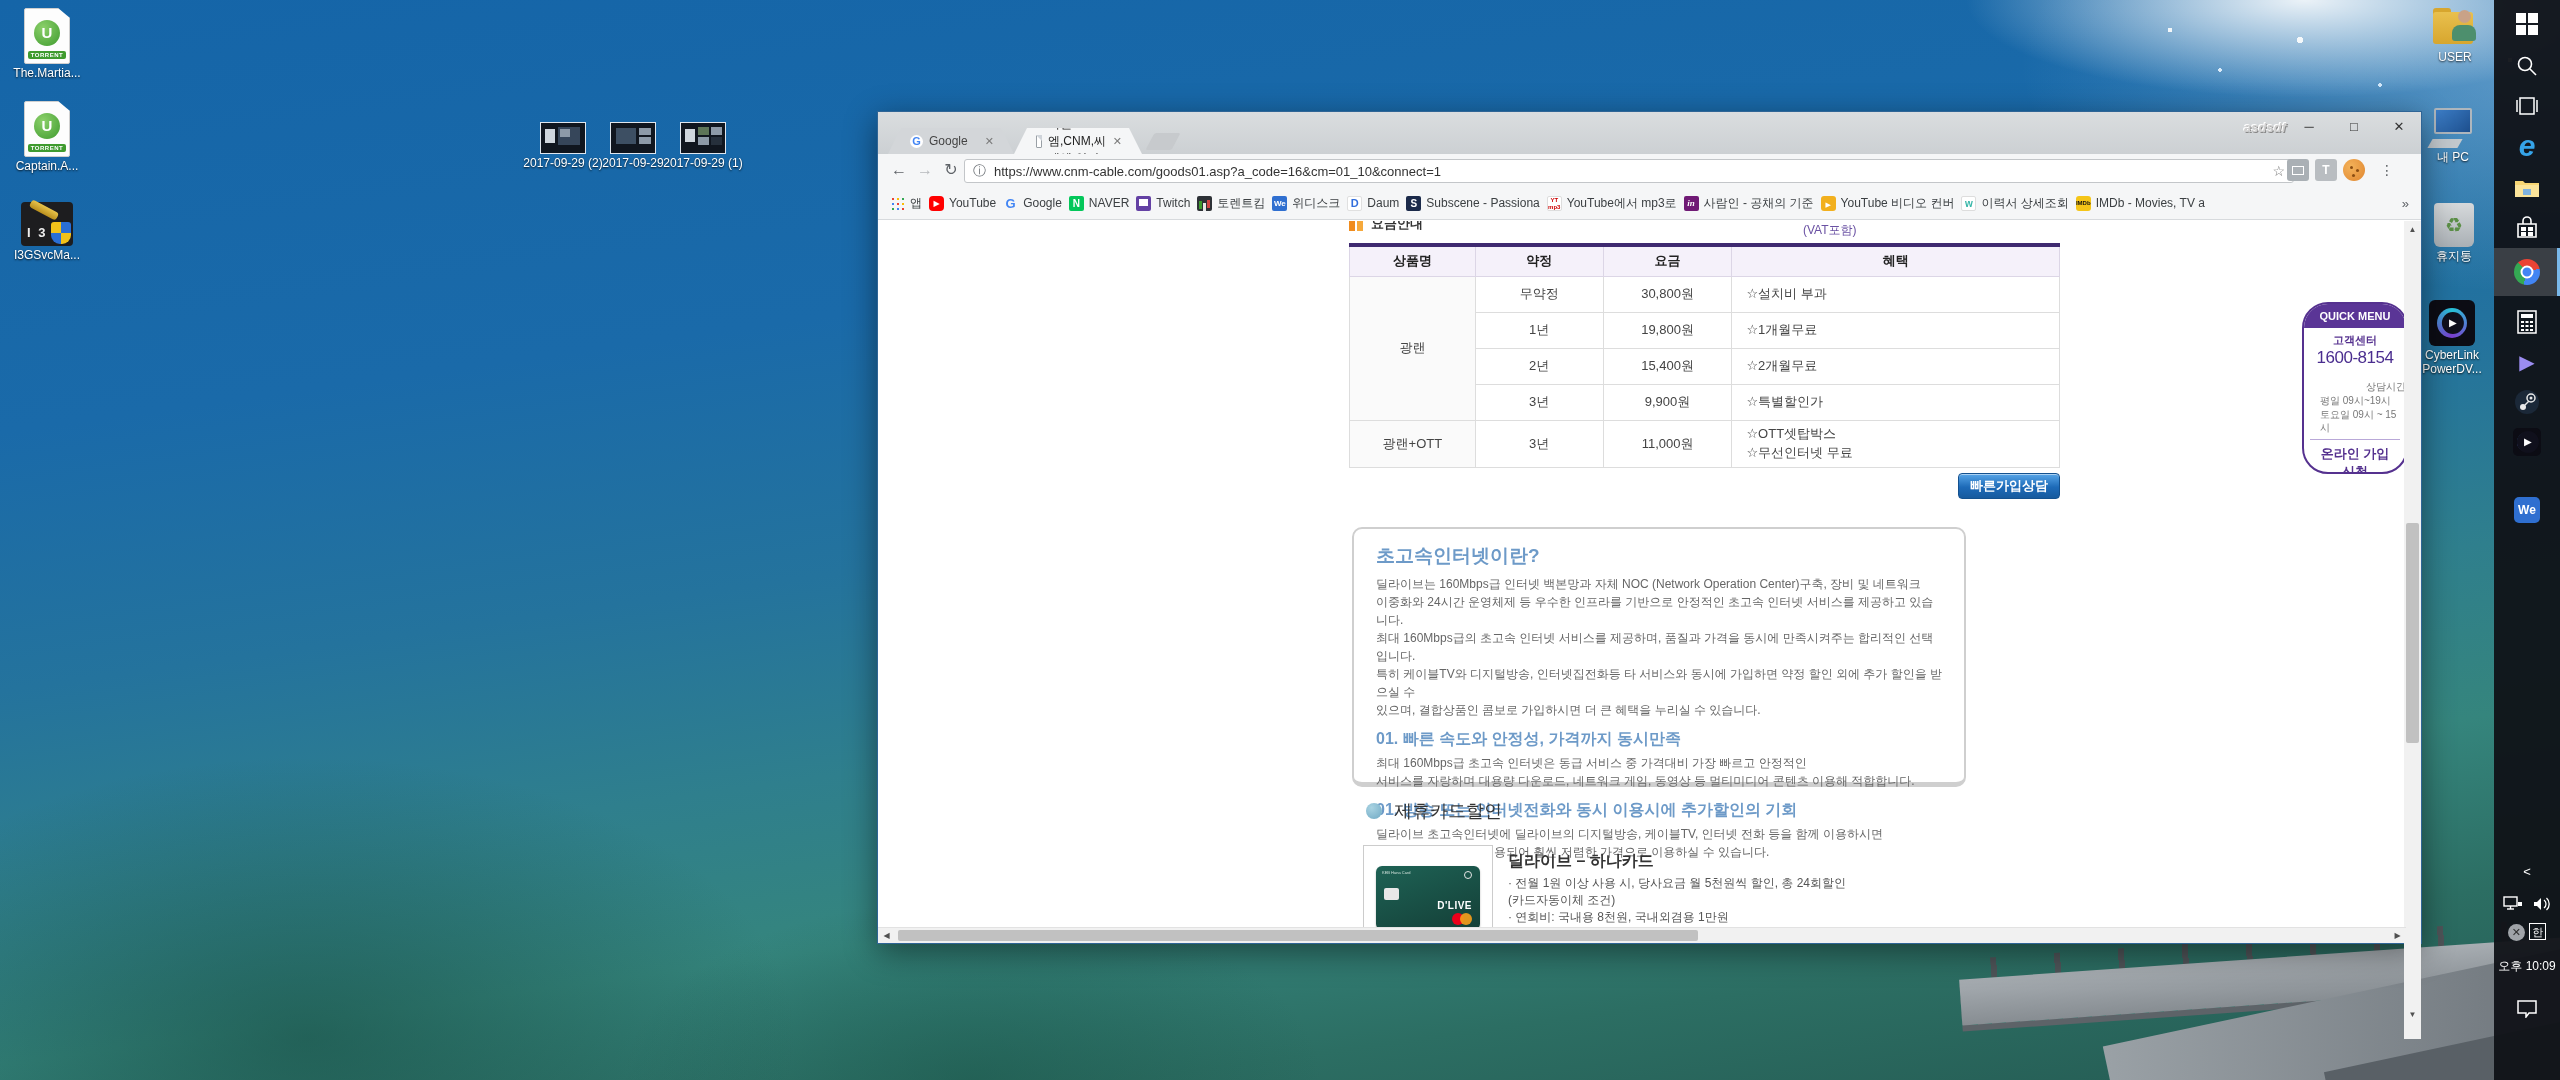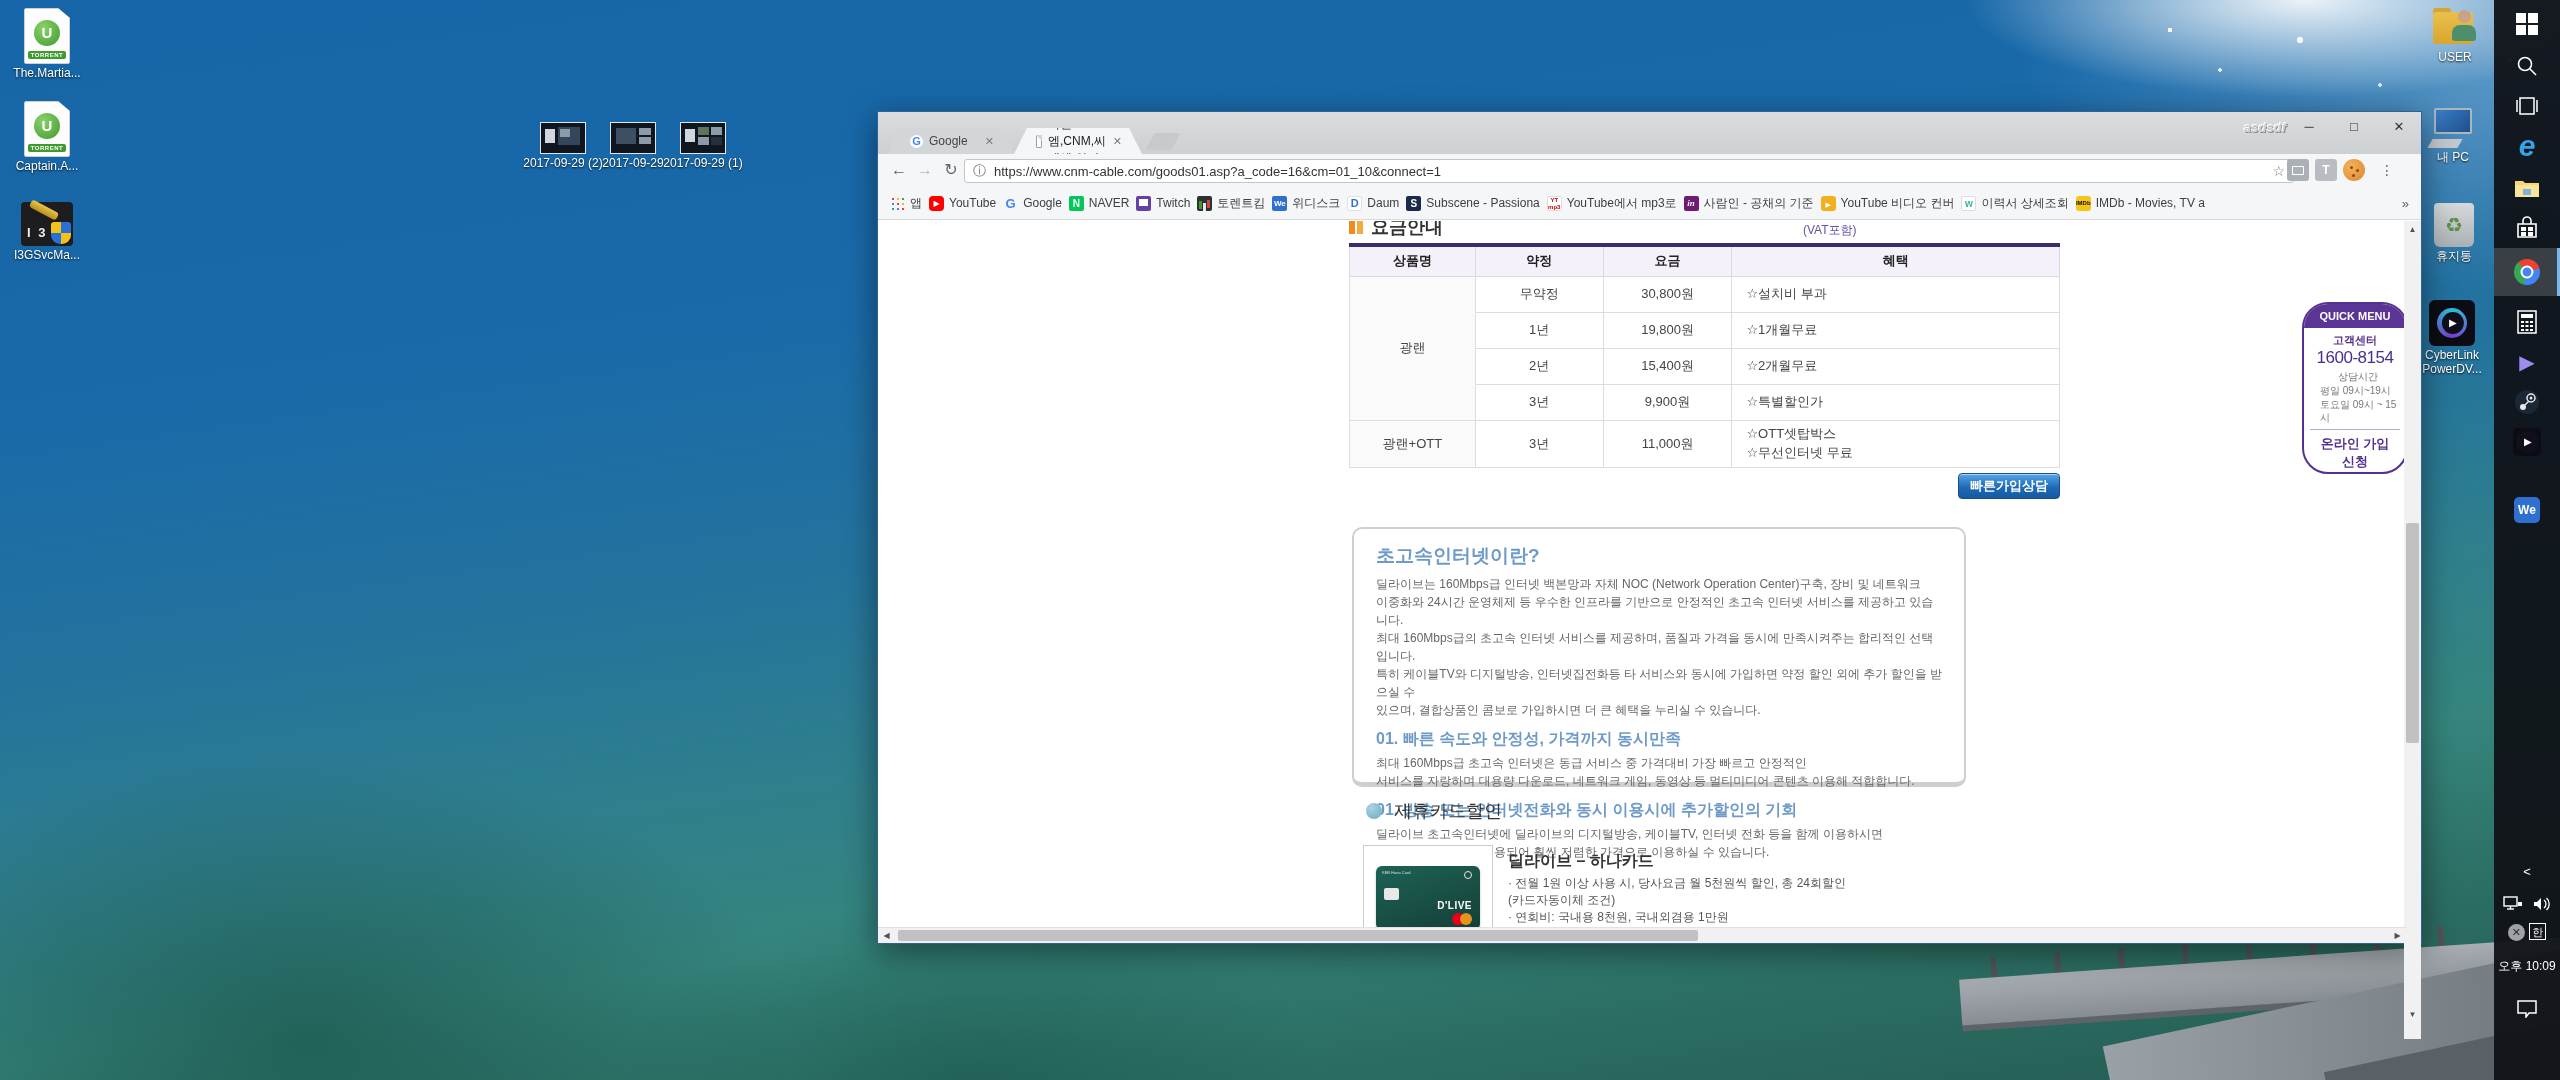--- a/index.html
+++ b/index.html
@@ -131,21 +131,21 @@
   .fav-ytconv { background:#f2b01e; position:relative; border-radius:3px; }
   .fav-ytconv:after { content:"▶"; color:#fff; font-size:7px; line-height:15px; }
   .fav-wanted { background:#fff; border:1px solid #ddd; color:#36b6a8; font:bold 10px/13px "Liberation Sans",sans-serif; }
   .fav-imdb { background:#f5c518; color:#111; font:bold 6px/15px "Liberation Sans",sans-serif; border-radius:3px; }
   .bm-over { margin-left:auto; color:#5f6368; font-size:13px; }
 
   
   .content { position:absolute; left:0; top:109px; width:1528px; height:709px; background:#fff; overflow:hidden; }
   .sec-head { position:absolute; left:471px; top:-6px; display:flex; align-items:center; gap:8px; }
   .sec-ico { width:14px; height:14px; background:linear-gradient(90deg,#f08c1e 0 6px,transparent 6px 8px,#f6a93c 8px); }
-  .sec-title { font-size:18px; font-weight:bold; color:#333; }
+  .sec-title { font-size:13px; font-weight:bold; color:#333; }
   .vat { position:absolute; left:925px; top:1px; font-size:12px; color:#6a51a3; }
   table.price { position:absolute; left:471px; top:22px; width:711px; border-collapse:collapse; border-top:4px solid #3f2a70; background:#fff; font-size:13px; color:#444; }
   table.price th { background:#f5f1fa; border:1px solid #dcd6e6; border-top:none; font-weight:bold; color:#222; height:31px; }
   table.price td { border:1px solid #ddd; height:36px; text-align:center; }
   table.price td.prod { background:#fafafa; }
   table.price td.ben { text-align:left; padding-left:14px; }
   table.price tr.tall td { height:47px; }
   .ben2 span { display:block; line-height:1.45; }
   .col-p { width:126px; } .col-t { width:128px; } .col-f { width:129px; } .col-b { width:328px; }
   .consult-btn { position:absolute; left:1080px; top:252px; width:102px; height:26px; border-radius:4px;
@@ -167,21 +167,21 @@
   .dlive-card .mc i.r { left:0; background:#eb001b; }
   .dlive-card .mc i.y { right:0; background:#f79e1b; opacity:.9; }
   .dlive-card .ring { position:absolute; right:8px; top:5px; width:8px; height:8px; border:1.5px solid #e6e6e6; border-radius:50%; }
   .card-name { position:absolute; left:630px; top:630px; font-size:16px; font-weight:bold; color:#333; }
   .card-lines { position:absolute; left:630px; top:654px; font-size:12px; color:#555; line-height:1.4; white-space:pre-line; }
 
   .quickmenu { position:absolute; left:1424px; top:81px; width:106px; height:172px; background:#fff; border:2px solid #55318f; border-radius:26px; overflow:hidden; text-align:center; }
   .qm-head { background:#5a3596; color:#fff; font-size:11px; font-weight:bold; padding:6px 0; }
   .qm-cs { color:#55318f; font-size:11px; font-weight:bold; margin-top:5px; }
   .qm-phone { color:#4a2d8f; font-size:17px; font-weight:normal; letter-spacing:-.5px; }
-  .qm-hours-label { text-align:center; padding-left:6px; color:#777; font-size:10px; margin-top:2px; }
+  .qm-hours-label { text-align:right; padding-left:6px; color:#777; font-size:10px; margin-top:12px; }
   .qm-hours { text-align:left; padding-left:10px; color:#777; font-size:10px; line-height:1.35; border-bottom:1px solid #b9a8d8; padding-bottom:4px; margin:0 6px; }
   .qm-link { color:#55318f; font-size:13px; font-weight:bold; padding:5px 16px 4px; }
   .qm-link + .qm-link { border-top:1px solid #cfc3e4; }
 
   
   .vscroll { position:absolute; right:0; top:109px; width:17px; height:818px; background:#f1f1f1; }
   .vscroll .arr { position:absolute; left:0; width:17px; height:17px; font-size:8px; color:#505050; text-align:center; line-height:17px; }
   .vscroll .thumb { position:absolute; left:2px; width:13px; top:302px; height:220px; background:#c1c1c1; border-radius:2px; }
   .hscroll { position:absolute; left:0; bottom:0; height:16px; width:1528px; background:#f1f1f1; border-top:1px solid #e2e2e2; }
   .hscroll .thumb { position:absolute; top:2px; height:11px; left:20px; width:800px; background:#c1c1c1; border-radius:2px; }

